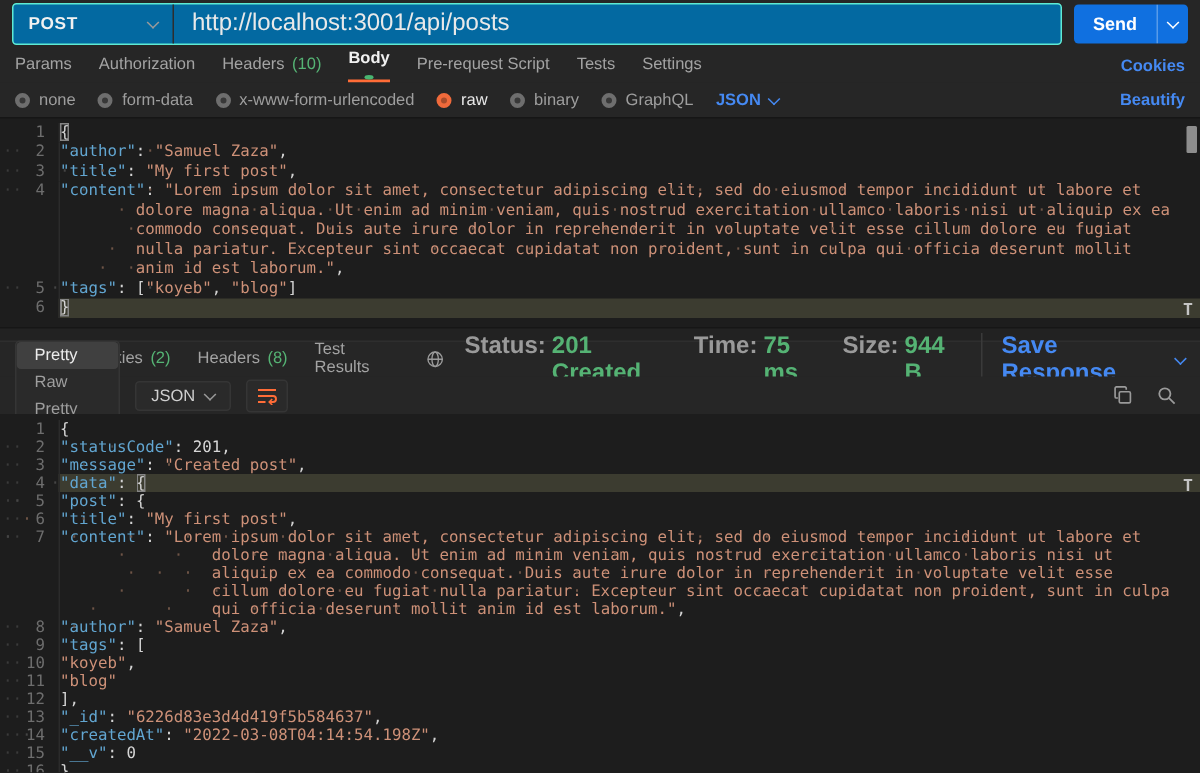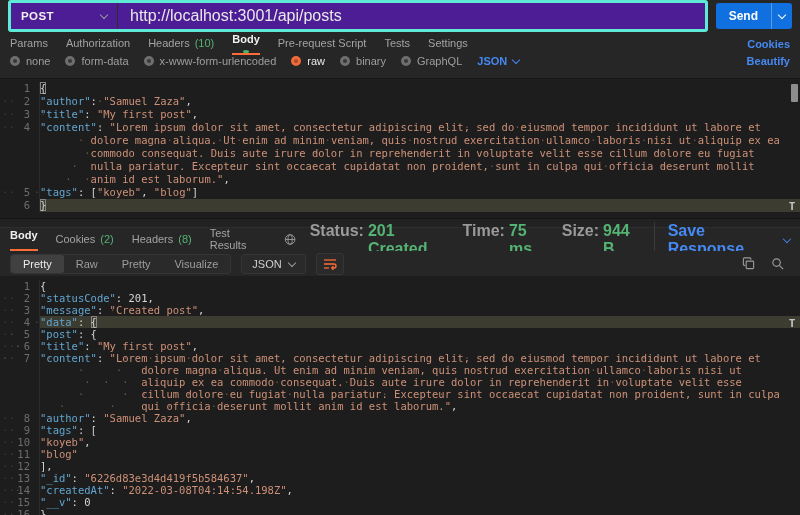--- a/index.html
+++ b/index.html
@@ -1,38 +1,38 @@
 <!DOCTYPE html>
 <html><head>
 <meta charset="utf-8">
 <style>
   html,body{margin:0;padding:0;background:#232323;}
   body{width:800px;height:515px;overflow:hidden;display:flex;flex-direction:column;
        font-family:"Liberation Sans",sans-serif;color:#c9c9c9;-webkit-font-smoothing:antialiased;}
   
   .topbar{height:32px;flex:0 0 32px;display:flex;align-items:center;gap:8px;padding:0 8px;background:#262626;}
-  .method-url{flex:1;display:flex;align-items:stretch;height:26px;background:#4c1d95;border:3px solid #5eead4;border-radius:3px;justify-content:flex-end;}
+  .method-url{flex:1;display:flex;align-items:stretch;height:26px;background:#0369a1;border:1px solid #5eead4;border-radius:3px;justify-content:flex-end;}
   .method{width:86px;display:flex;align-items:center;justify-content:space-between;padding:0 10px;color:#f1f1f1;
           font-size:11.5px;font-weight:bold;letter-spacing:.4px;border-right:1px solid #2d2d2d;cursor:pointer;}
   .url{flex:1;display:flex;align-items:center;padding:0 12px;color:#e9e9e9;font-size:16px;}
   .send{height:26px;display:flex;align-items:stretch;background:#1070e0;border-radius:3px;overflow:hidden;color:#fff;cursor:pointer;}
   .send-main{display:flex;align-items:center;padding:0 13px;font-size:12px;font-weight:bold;}
   .send-caret{display:flex;align-items:center;justify-content:center;width:20px;border-left:1px solid rgba(255,255,255,.3);}
   .chev{display:inline-block;width:5px;height:5px;border-right:1.5px solid currentColor;border-bottom:1.5px solid currentColor;
         transform:rotate(45deg);margin-bottom:2px;}
   .chev.gray{color:#9a9a9a;}
   
   .tabs-row{height:23px;flex:0 0 23px;display:flex;align-items:stretch;gap:18px;padding:0 10px;font-size:11px;color:#a3a3a3;background:#262626;}
   .tab{display:flex;align-items:center;gap:5px;border-bottom:2px solid transparent;cursor:pointer;padding-top:1px;}
   .tab.active{color:#f0f0f0;font-weight:bold;border-bottom-color:#ff6c37;flex-direction:column;}
   .cnt{color:#55b374;}
   .dot{width:6px;height:6px;border-radius:50%;background:#49b571;}
   .right-link{margin-left:auto;display:flex;align-items:center;color:#4589f2;font-weight:bold;font-size:11px;cursor:pointer;}
   
-  .type-row{height:23px;flex:0 0 23px;display:flex;align-items:flex-start;gap:15px;padding:0 10px;font-size:11px;color:#9e9e9e;background:#262626;}
+  .type-row{height:23px;flex:0 0 23px;display:flex;align-items:center;gap:15px;padding:0 10px;font-size:11px;color:#9e9e9e;background:#262626;}
   .radio{display:flex;align-items:center;gap:6px;cursor:pointer;}
   .rdot{width:4px;height:4px;border-radius:50%;border:3px solid #6e6e6e;background:#383838;}
   .radio.sel .rdot{border-color:#f06a3b;background:#a84c2b;}
   .radio.sel{color:#e8e8e8;}
   .lang{display:flex;align-items:center;gap:6px;color:#4589f2;font-weight:bold;cursor:pointer;}
   
   .editor{position:relative;background:#1d1d1d;font-family:"DejaVu Sans Mono",monospace;font-size:10.5px;overflow:hidden;}
   .editor.req{flex:0 0 136px;height:136px;border-top:1px solid #161616;padding-top:3px;}
   .editor.resp{flex:1;padding-top:4px;}
   .cl{display:flex;line-height:13px;}
@@ -55,21 +55,21 @@
   .sthumb{position:absolute;right:2px;top:5px;width:7px;height:18px;background:#8d8d8d;border-radius:1px;cursor:pointer;}
   
   .split{height:8px;flex:0 0 8px;background:#222;border-top:1px solid #161616;border-bottom:1px solid #2e2e2e;}
   
   .resp-meta{margin-left:auto;display:flex;align-items:center;gap:13px;font-size:16px;}
   .meta-pair{display:flex;gap:4px;color:#9a9a9a;font-weight:bold;}
   .meta-val{color:#55b374;}
   .save-resp{display:flex;align-items:center;gap:6px;color:#4589f2;font-weight:bold;padding-left:13px;border-left:1px solid #3a3a3a;cursor:pointer;}
   
   .resp-toolbar{height:25px;flex:0 0 25px;display:flex;align-items:center;padding:0 10px;gap:10px;background:#262626;}
-  .seg{display:flex;background:#2a2a2a;border:1px solid #353535;border-radius:3px;overflow:hidden;}
+  .seg{display:flex;background:#2a2a2a;border:1px solid #353535;border-radius:3px;overflow:hidden;flex-direction:column;}
   .seg-item{padding:3px 12px;font-size:11px;color:#9e9e9e;cursor:pointer;}
   .seg-item.active{background:#404040;color:#ececec;border-radius:3px;}
   .pill{display:flex;align-items:center;gap:7px;background:#2a2a2a;border:1px solid #353535;border-radius:3px;
         padding:3px 10px;font-size:11px;color:#cfcfcf;cursor:pointer;}
   .icon-btn{display:flex;align-items:center;justify-content:center;width:26px;height:20px;background:#2a2a2a;border:1px solid #353535;border-radius:3px;cursor:pointer;}
   .tool-icons{margin-left:auto;display:flex;align-items:center;gap:16px;padding-right:6px;}
   .tool-icons svg{cursor:pointer;}
 </style>
 </head>
 <body>

